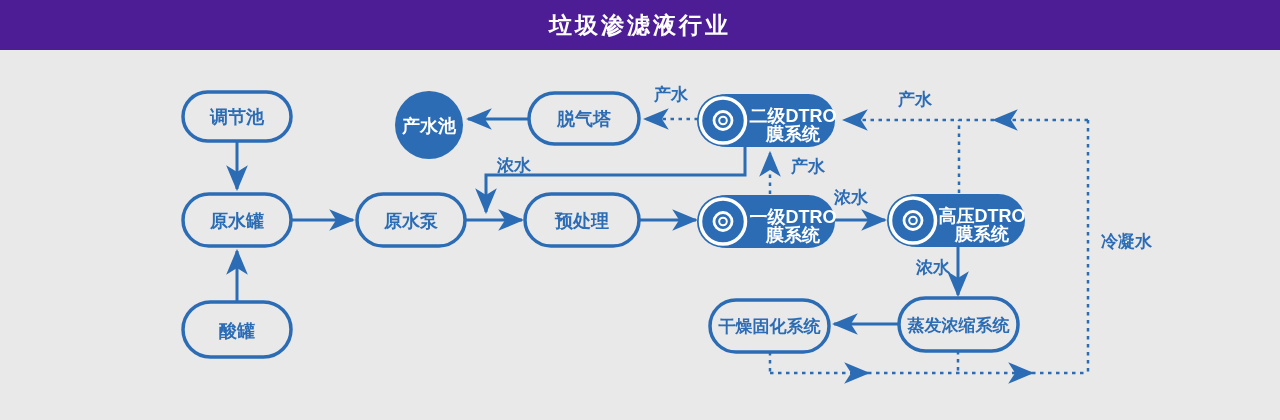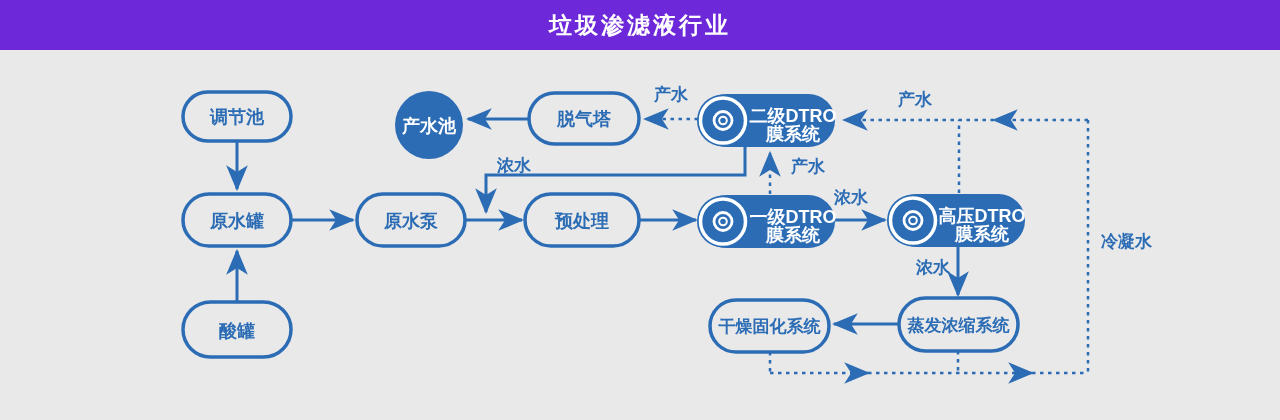--- a/index.html
+++ b/index.html
@@ -7,21 +7,21 @@
     padding: 0;
     width: 1280px;
     height: 420px;
     overflow: hidden;
     background: #e9e9e9;
     font-family: "Liberation Sans", "DejaVu Sans", sans-serif;
   }
   .header {
     width: 1280px;
     height: 50px;
-    background: #6d28d9;
+    background: #4c1d95;
     display: flex;
     align-items: center;
     justify-content: center;
   }
   .header-title {
     color: #ffffff;
     font-size: 23px;
     font-weight: 700;
     letter-spacing: 3px;
   }

